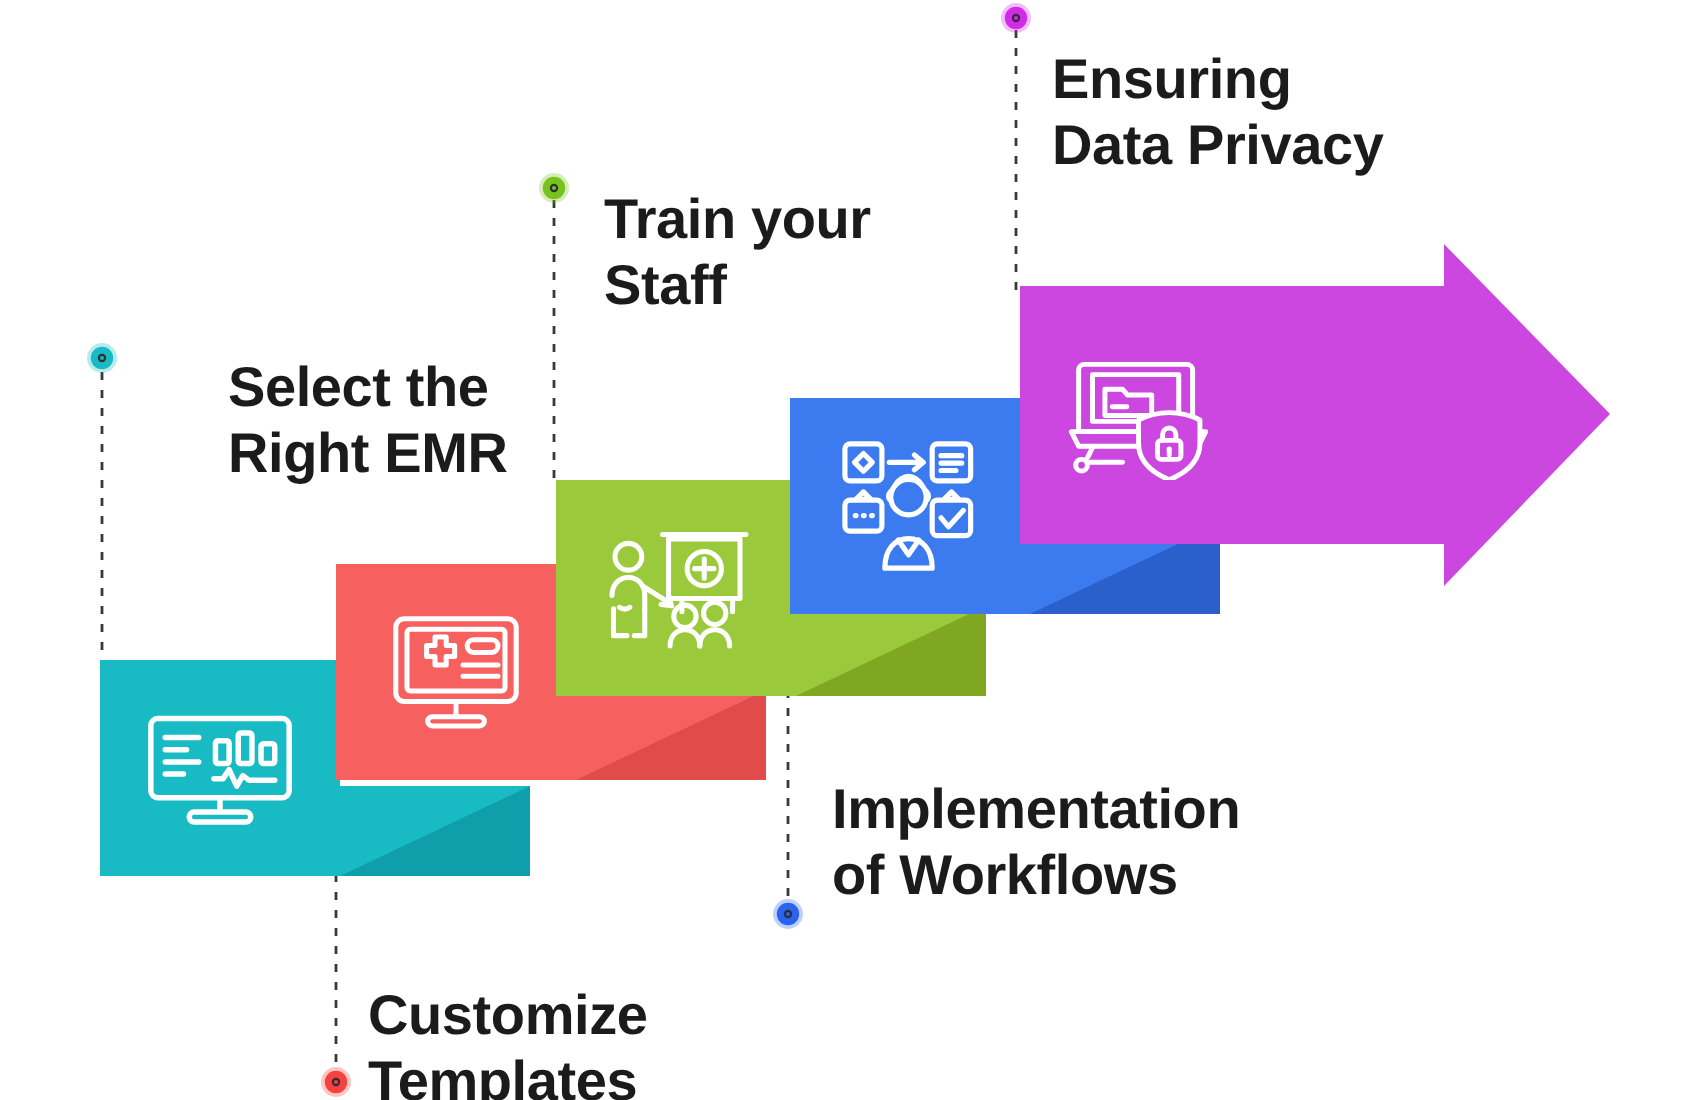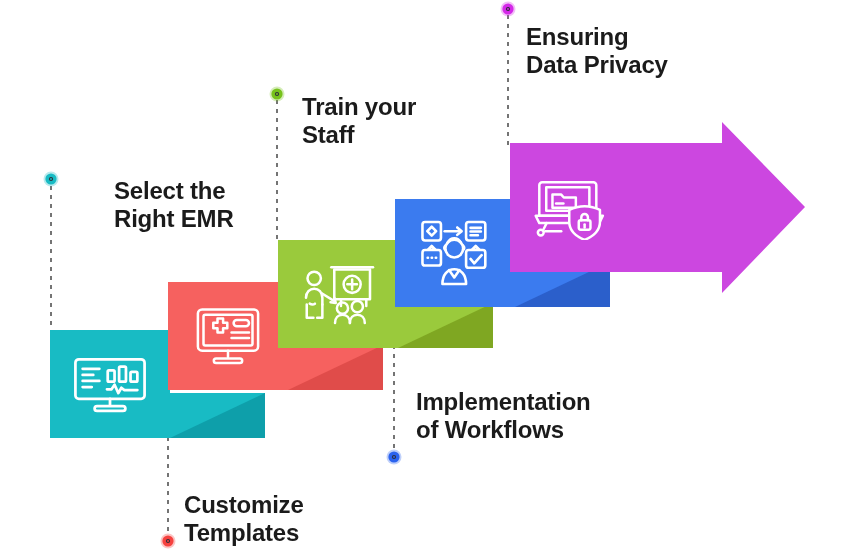--- a/index.html
+++ b/index.html
@@ -12,21 +12,21 @@
   }
   #stage{position:absolute;inset:0;width:850px;height:550px;}
   #svgroot{position:absolute;left:0;top:0;width:850px;height:550px;}
   .label{
     position:absolute;
     font-weight:bold;
     color:#1b1b1b;
     letter-spacing:-0.2px;
     line-height:1.18;
     white-space:pre-line;
-    font-size:24px;
+    font-size:28px;
   }
   .label.l1{left:74px;  top:177px;margin-left:40px;}
   .label.l2{left:184px; top:481px;margin-top:10px;}
   .label.l3{left:302px; top:93px;}
   .label.l4{left:416px; top:388px;}
   .label.l5{left:526px; top:23px;}
 </style>
 </head>
 <body>
 

